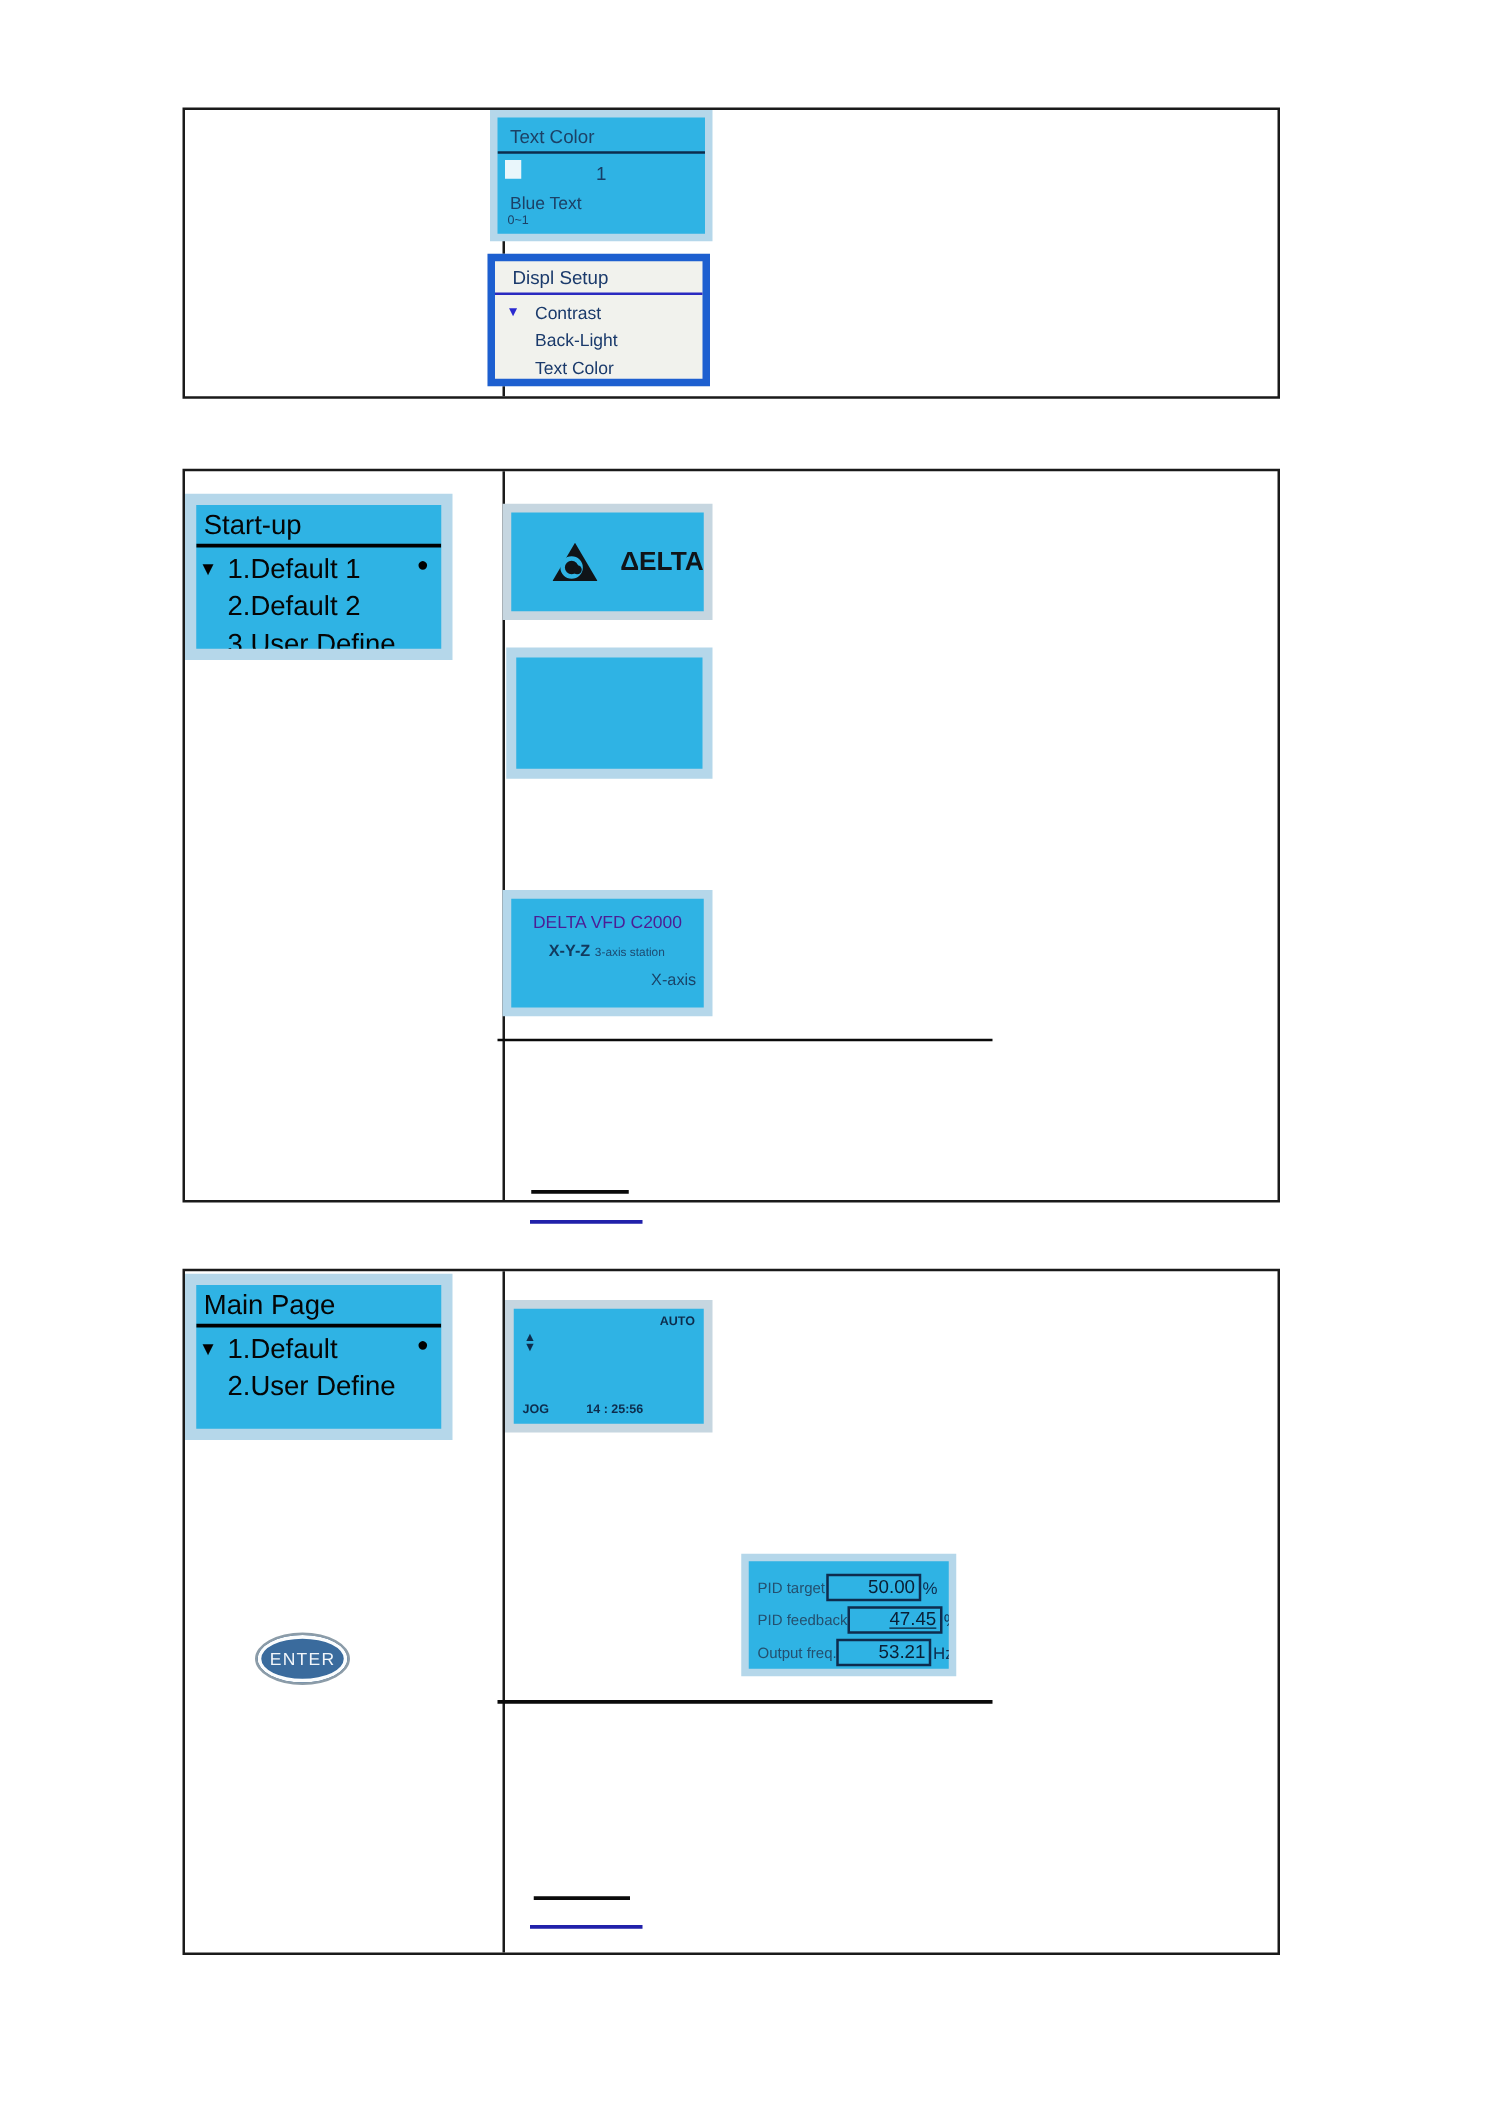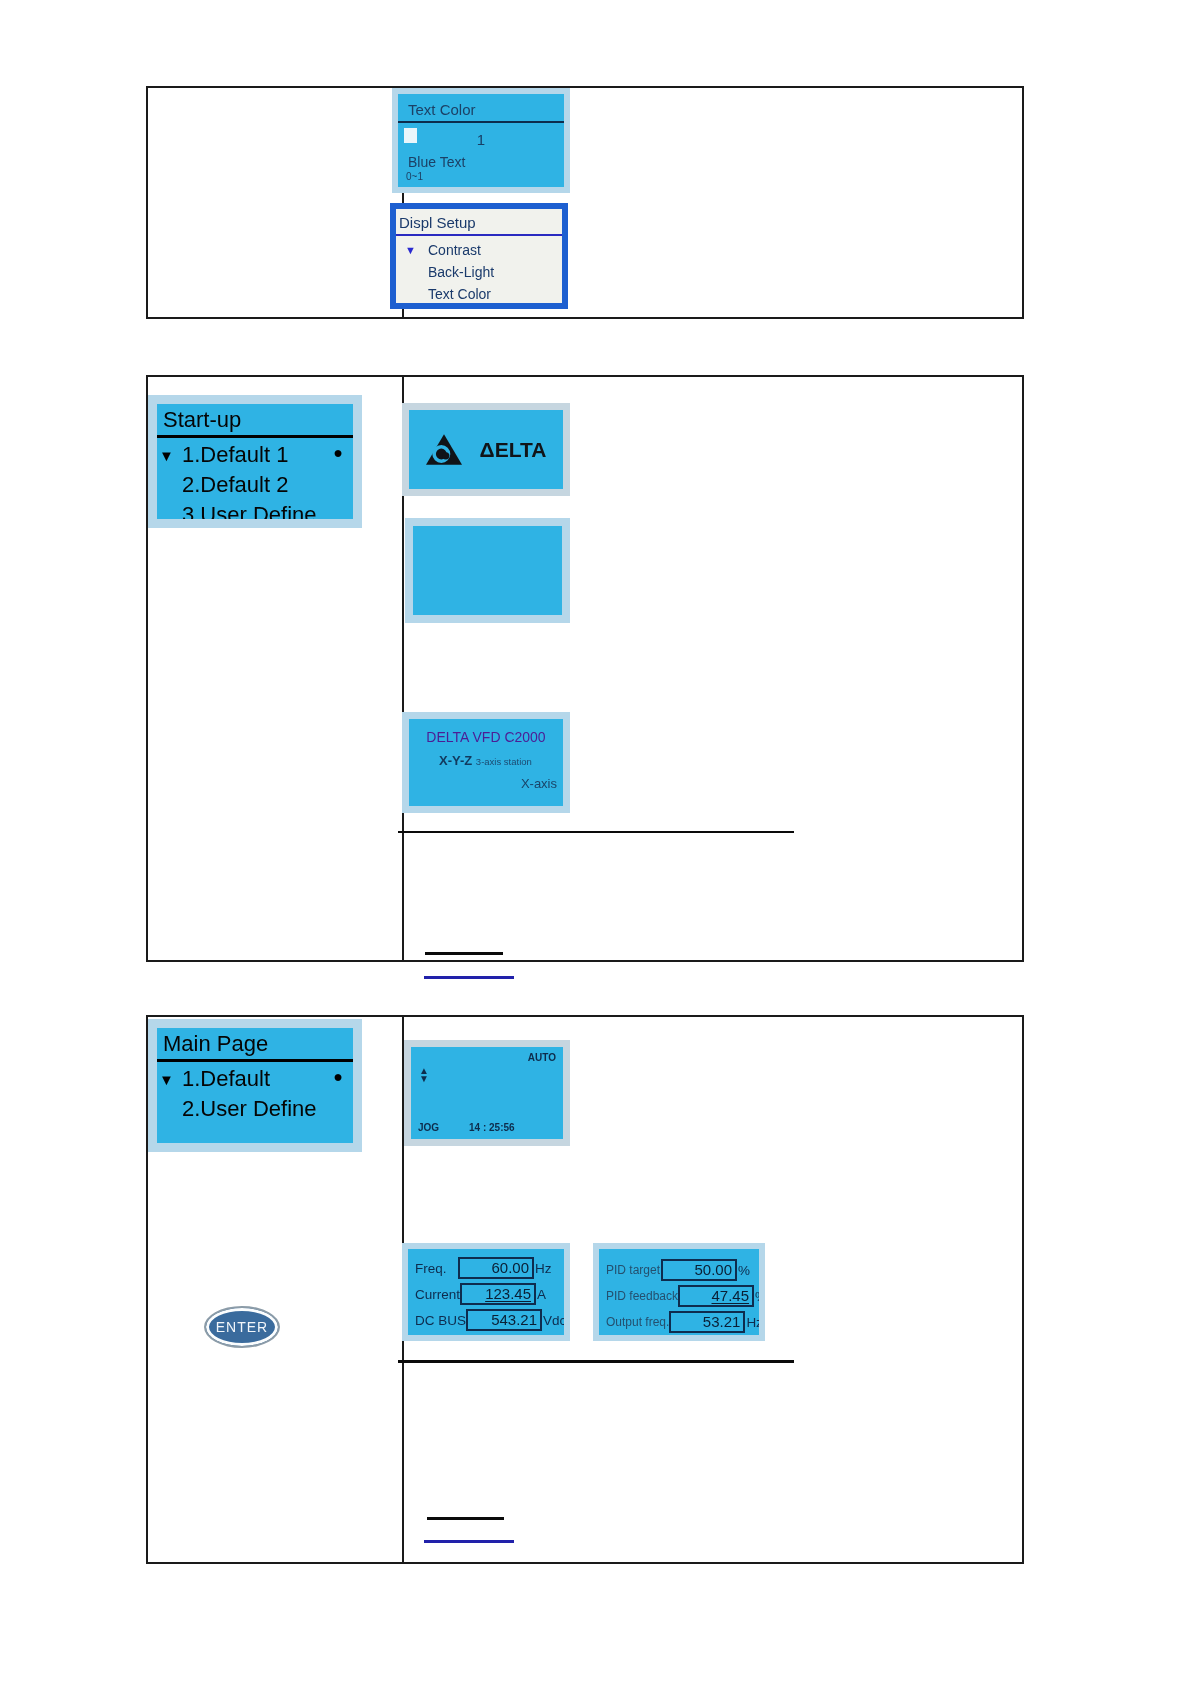--- a/index.html
+++ b/index.html
@@ -17,32 +17,32 @@
 
   
   .tc-title{font-size:15px;color:#1c4166;padding:7px 10px 3px 10px;border-bottom:2px solid #0c2d4d;}
   .tc-cursor{position:absolute;left:6px;top:34px;width:13px;height:15px;background:#e9f6fb;}
   .tc-value{text-align:center;font-size:15px;color:#173f66;margin-top:8px;}
   .tc-label{font-size:14px;color:#1c4166;padding:6px 0 0 10px;}
   .tc-range{position:absolute;left:8px;bottom:5px;font-size:10px;color:#1c4166;}
 
   
   .displ{position:absolute;border:6px solid #1d5fd0;background:#f1f2ed;box-sizing:border-box;}
-  .ds-title{font-size:15px;color:#1a3a6b;padding:5px 8px 3px 3px;border-bottom:2px solid #2a2ac0;}
+  .ds-title{font-size:15px;color:#1a3a6b;padding:5px 8px 3px 14px;border-bottom:2px solid #2a2ac0;}
   .ds-item{font-size:14px;color:#1a3a6b;padding:6px 0 0 32px;position:relative;}
   .ds-tri{position:absolute;left:9px;top:8px;font-size:11px;color:#2a2ad0;}
 
   
   .menu-title{font-size:22px;color:#050505;padding:3px 6px 2px 6px;border-bottom:3px solid #000;}
   .menu-item{font-size:22px;color:#050505;padding:4px 8px 0 25px;position:relative;white-space:nowrap;}
   .menu-item .cursor{position:absolute;left:2px;top:9px;font-size:15px;color:#000;}
   .menu-item .dot{position:absolute;right:10px;top:6px;font-size:16px;color:#000;}
 
   
-  .logo-wrap{display:flex;align-items:center;justify-content:center;height:100%;gap:18px;}
+  .logo-wrap{display:flex;align-items:center;justify-content:flex-end;height:100%;gap:18px;}
   .logo-text{font-size:21px;font-weight:bold;color:#101418;letter-spacing:0px;}
 
   
   .c2k{padding:10px 6px 0 6px;color:#0d2b4a;}
   .c2k-l1{font-size:14px;font-weight:normal;text-align:center;color:#4c1d95;}
   .c2k-l2{font-size:13px;font-weight:bold;margin:8px 0 0 24px;color:#123a5e;}
   .c2k-l2 small{font-size:9.5px;font-weight:normal;color:#1c4b72;}
   .c2k-l3{font-size:13px;text-align:right;margin-top:8px;color:#1a4468;}
 
   
@@ -187,42 +187,20 @@
       <div class="st-auto">AUTO</div>
       <div class="st-arrows">
         <div>▲</div>
         <div>▼</div>
       </div>
       <div class="st-jog">JOG</div>
       <div class="st-time">14 : 25:56</div>
     </div>
   </div>
 
-  <div class="frame" style="left:402px;top:1243px;width:168px;height:98px;padding:6px;">
-    <div class="lcd">
-      <div class="mon">
-        <div class="mon-row">
-          <span class="mon-label">Freq.</span>
-          <span class="mon-box">60.00</span>
-          <span class="mon-unit">Hz</span>
-        </div>
-        <div class="mon-row">
-          <span class="mon-label">Current</span>
-          <span class="mon-box ul">123.45</span>
-          <span class="mon-unit">A</span>
-        </div>
-        <div class="mon-row">
-          <span class="mon-label">DC BUS</span>
-          <span class="mon-box">543.21</span>
-          <span class="mon-unit">Vdc</span>
-        </div>
-
-      </div>
-    </div>
-  </div>
 
   <div class="frame" style="left:593px;top:1243px;width:172px;height:98px;padding:6px;">
     <div class="lcd">
       <div class="mon" style="padding-top:10px;">
         <div class="mon-row">
           <span class="mon-label sm">PID target</span>
           <span class="mon-box">50.00</span>
           <span class="mon-unit" style="width:16px;">%</span>
         </div>
         <div class="mon-row">

